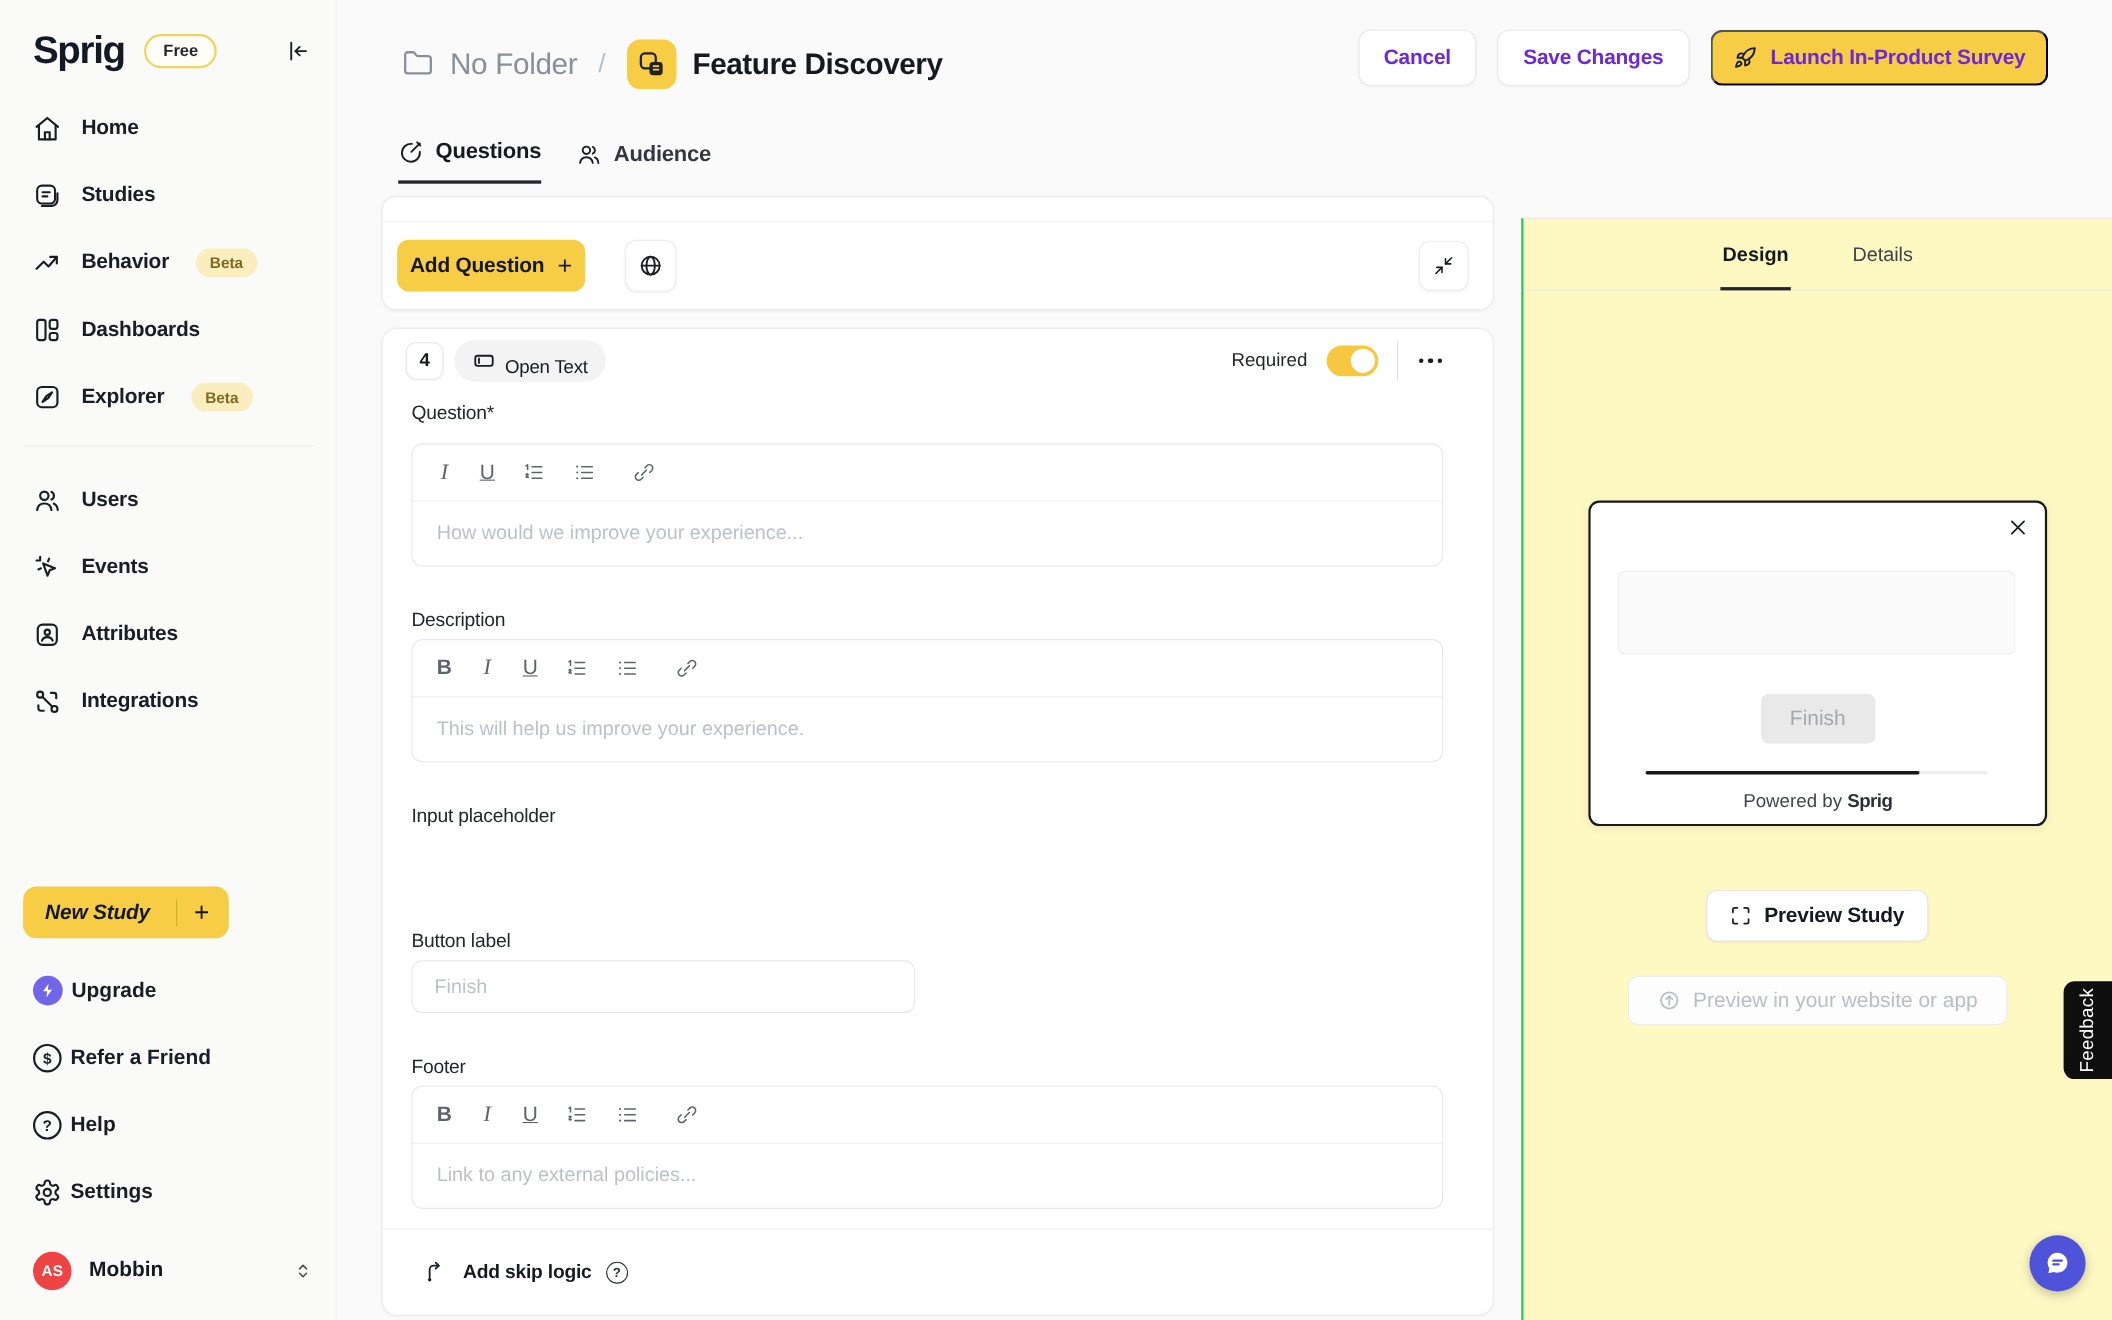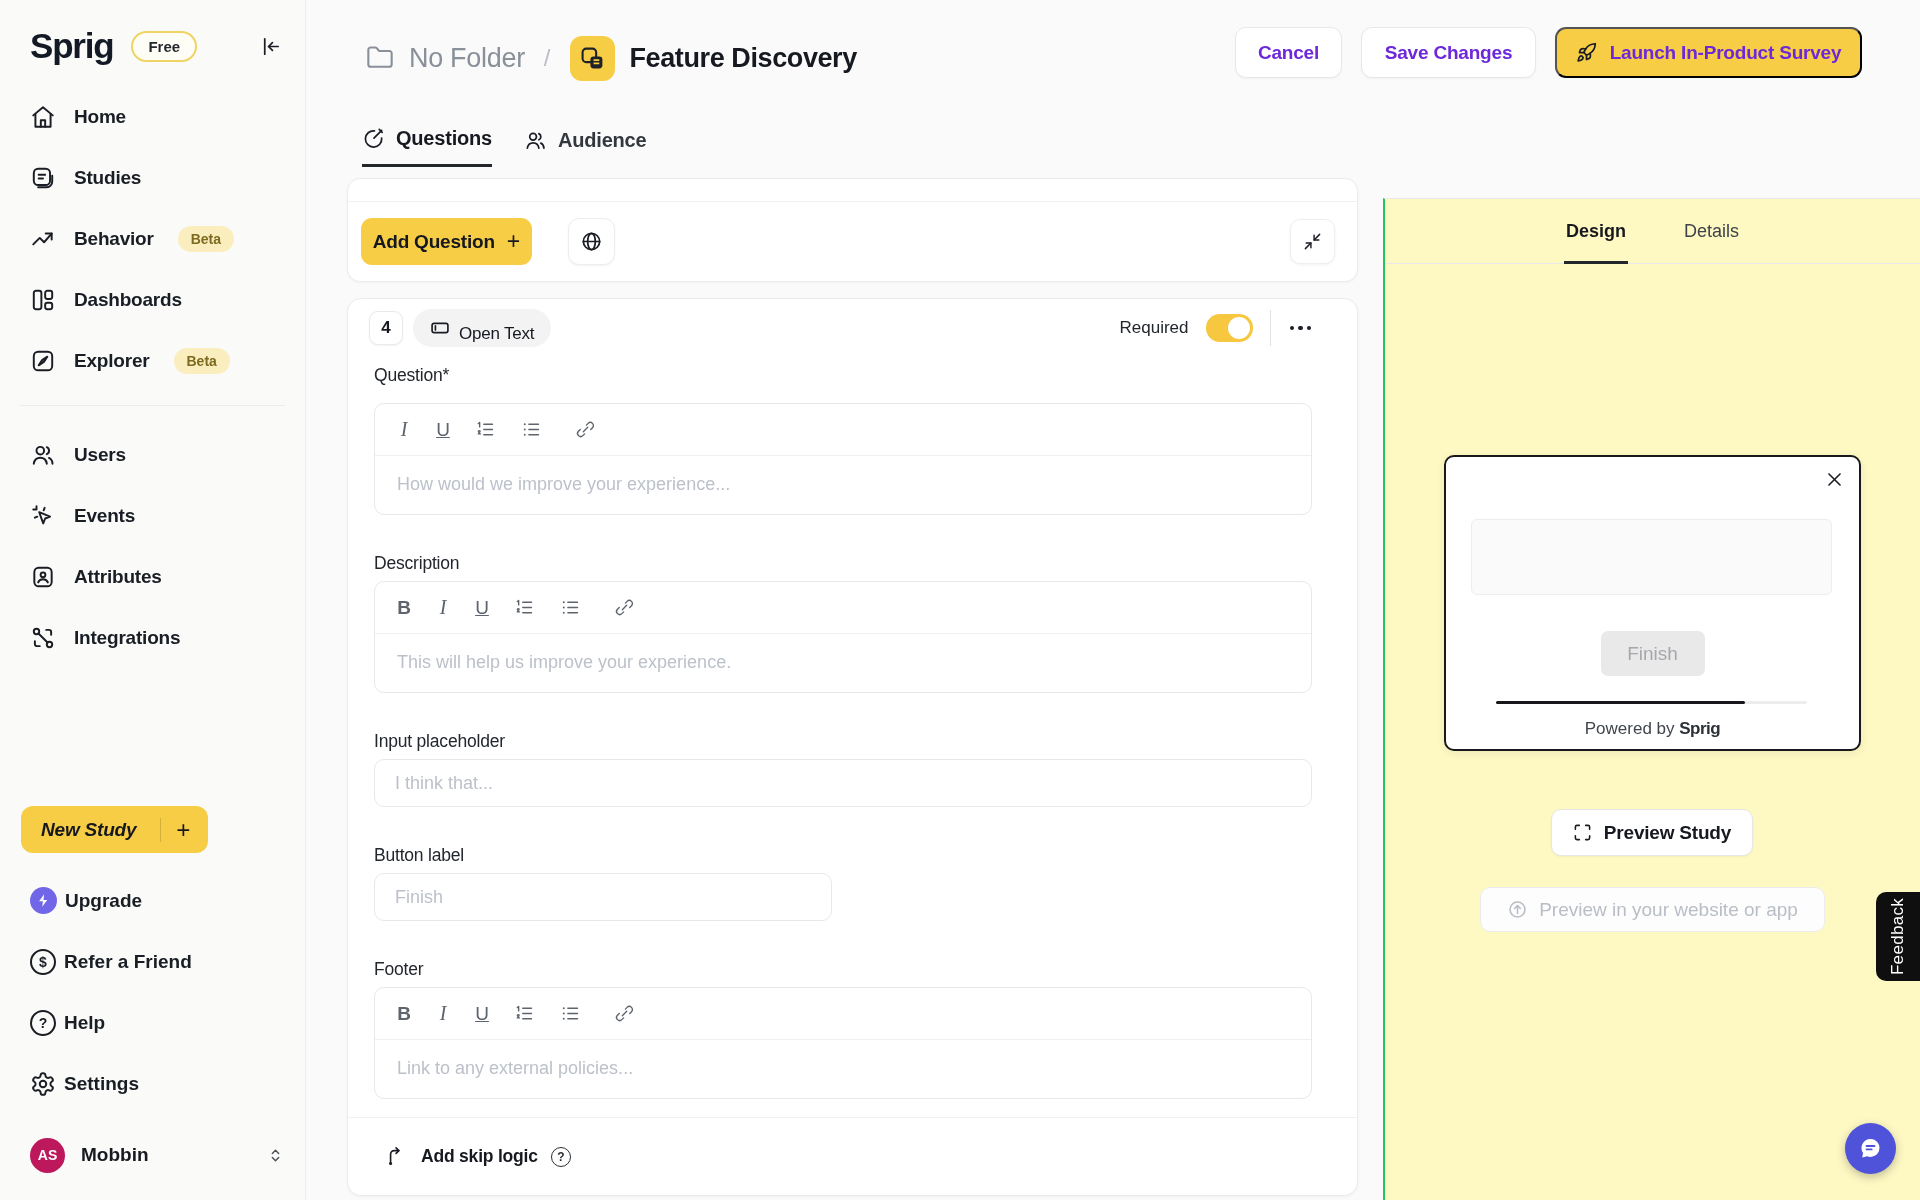--- a/index.html
+++ b/index.html
@@ -24,21 +24,21 @@
   .nav-divider { height:1px; background:#ECECEB; margin:14px 20px 18px 20px; }
   .new-study { position:absolute; left:21px; top:806px; width:187px; height:47px; background:#F7CD45; border-radius:12px; display:flex; align-items:center; padding:0 18px 0 20px; cursor:pointer;font-style:italic; }
   .new-study .lbl { font-size:19px; font-weight:700; color:#15181E; letter-spacing:-0.2px; }
   .new-study .sep { width:1px; height:24px; background:rgba(0,0,0,.15); margin-left:auto; }
   .new-study .plus { font-size:24px; font-weight:500; color:#15181E; margin-left:15px; line-height:1; }
   .foot-nav { position:absolute; top:870px; left:0; right:0; }
   .foot-item { height:61px; display:flex; align-items:center; padding:0 22px 0 30px; gap:8px; font-size:19px; font-weight:600; color:#191D24; cursor:pointer; }
   .purple-circle { width:27px; height:27px; border-radius:50%; background:#7266E8; display:grid; place-items:center; }
   .ring { width:26px; height:26px; border:2px solid #1A1D24; border-radius:50%; display:grid; place-items:center; font-size:14px; font-weight:700; color:#1A1D24; }
   .mobbin-row { position:absolute; left:30px; right:20px; top:1128px; height:54px; display:flex; align-items:center; gap:16px; cursor:pointer; }
-  .avatar { width:35px; height:35px; border-radius:50%; background:#be185d; color:#fff; font-size:14px; font-weight:700; display:grid; place-items:center; }
+  .avatar { width:35px; height:35px; border-radius:50%; background:#ef4444; color:#fff; font-size:14px; font-weight:700; display:grid; place-items:center; }
   .mobbin-name { font-size:19px; font-weight:600; }
   .mobbin-chevrons { margin-left:auto; }
 
   
   .breadcrumb { position:absolute; left:366px; top:34px; height:48px; display:flex; align-items:center; gap:15px; }
   .crumb-muted { font-size:27px; font-weight:500; color:#8A9099; letter-spacing:-0.3px; }
   .crumb-sep { font-size:24px; color:#B9BEC6; margin:0 4px; }
   .doc-icon { width:45px; height:45px; border-radius:12px; background:#F7CD45; display:grid; place-items:center; }
   .page-title { font-size:27px; font-weight:600; color:#16191F; letter-spacing:-0.4px; }
   .actions { position:absolute; top:27px; right:58px; display:flex; gap:19px; height:51px; }
@@ -401,21 +401,20 @@
             <path d="M9.5 14.5l5-5"></path>
             <path d="M13 7 15 5a3.5 3.5 0 0 1 5 5l-2 2"></path>
             <path d="M11 17l-2 2a3.5 3.5 0 0 1-5-5l2-2"></path>
           </svg>
         </span>
     </div>
     <div class="ed-body"><span class="placeholder">This will help us improve your experience.</span></div>
   </div>
 
   <div class="f-label" style="top:432px">Input placeholder</div>
-  <input class="text-input" style="top: 460px; width: 938px;" placeholder="I think that...">
 
   <div class="f-label" style="top:546px">Button label</div>
   <input class="text-input" style="top: 574px; width: 458px;" placeholder="Finish">
 
   <div class="f-label" style="top:660px">Footer</div>
   <div class="editor" style="top:688px">
     <div class="ed-toolbar">
       <span class="tb tb-b">B</span>
       <span class="tb tb-i">I</span>
       <span class="tb tb-u">U</span>

